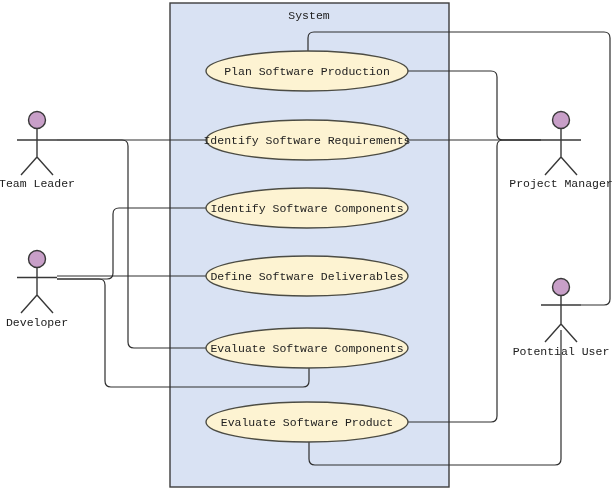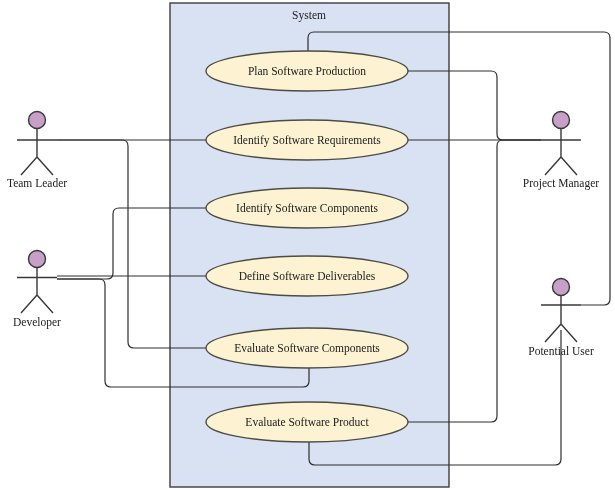--- a/index.html
+++ b/index.html
@@ -1,17 +1,17 @@
 <!DOCTYPE html>
 <html style="--system-fill: #d9e2f3; --system-border: #3d3d3d; --usecase-fill: #fdf3d2; --usecase-border: #4c4c44; --actor-head-fill: #c89fc8; --actor-stroke: #383838; --edge-stroke: #2e2e2e; --text-color: #202020;"><head>
 <meta charset="utf-8">
 <style>
   html,body{margin:0;padding:0;background:#ffffff;}
   .stage{position:relative;width:615px;height:490px;background:#ffffff;overflow:hidden;
-         font-family:Liberation Serif, serif;}
+         font-family:Liberation Mono, monospace;}
   svg{display:block;}
   .system-box{fill:var(--system-fill,#d9e2f3);stroke:var(--system-border,#3d3d3d);stroke-width:1.4;}
   .uc-shape{fill:var(--usecase-fill,#fdf3d2);stroke:var(--usecase-border,#4c4c44);stroke-width:1.4;}
   .edge{fill:none;stroke:var(--edge-stroke,#2e2e2e);stroke-width:1.2;}
   .actor-line{fill:none;stroke:var(--actor-stroke,#383838);stroke-width:1.4;}
   .actor-head{fill:var(--actor-head-fill,#c89fc8);stroke:var(--actor-stroke,#4b3a4b);stroke-width:1.4;}
   .lbl{fill:var(--text-color,#202020);font-size:11.5px;}
   .lbl-mid{text-anchor:middle;}
 </style>
 </head>

